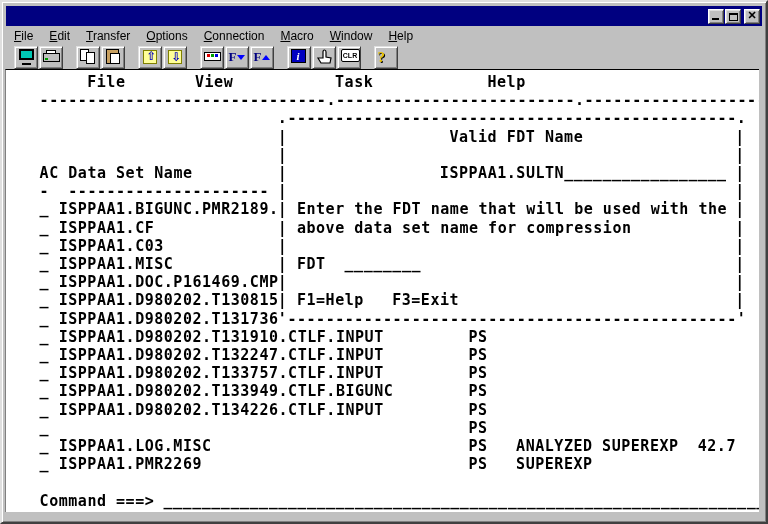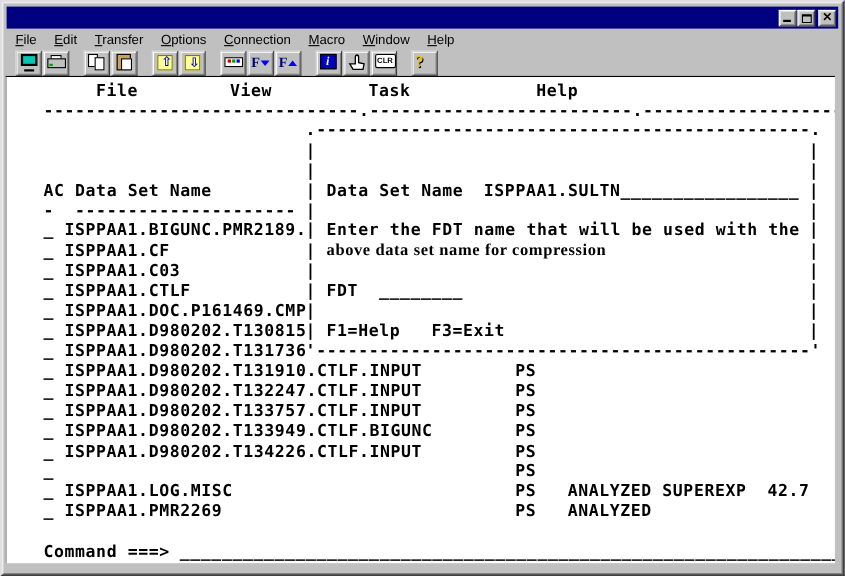--- a/index.html
+++ b/index.html
@@ -204,53 +204,53 @@
       </div>
       <div class="tool-btn group-gap">
         <div class="ic">
           <div class="ic-help">?</div>
         </div>
       </div>
     </div>
 
   <div class="terminal" id="terminal">
       <span class="tseg" style="left: 81.24px; top: 3px;">File</span>
-      <span class="tseg" style="left: 203px; top: 3px;">View</span>
+      <span class="tseg" style="left: 189px; top: 3px;">View</span>
       <span class="tseg" style="left: 329.02px; top: 3px;">Task</span>
       <span class="tseg" style="left: 481.5px; top: 3px;">Help</span>
       <span class="tseg" style="left: 33.59px; top: 21.2px;">------------------------------.-------------------------.-------------------</span>
       <span class="tseg" style="left: 271.84px; top: 39.4px;">.-----------------------------------------------.</span>
       <span class="tseg" style="left: 271.84px; top: 57.6px;">|</span>
+      <span class="tseg" style="left: 443.38px; top: 57.6px;">Valid FDT Name</span>
       <span class="tseg" style="left: 729.28px; top: 57.6px;">|</span>
       <span class="tseg" style="left: 271.84px; top: 75.8px;">|</span>
       <span class="tseg" style="left: 729.28px; top: 75.8px;">|</span>
       <span class="tseg" style="left: 33.59px; top: 94px;">AC Data Set Name</span>
       <span class="tseg" style="left: 271.84px; top: 94px;">|</span>
-      <span class="tseg" style="left: 290.9px; top: 94px;">Data Set Name</span>
       <span class="tseg" style="left: 433.85px; top: 94px;">ISPPAA1.SULTN_________________</span>
       <span class="tseg" style="left: 729.28px; top: 94px;">|</span>
       <span class="tseg" style="left: 33.59px; top: 112.2px;">-  ---------------------</span>
       <span class="tseg" style="left: 271.84px; top: 112.2px;">|</span>
       <span class="tseg" style="left: 729.28px; top: 112.2px;">|</span>
       <span class="tseg" style="left: 33.59px; top: 130.4px;">_</span>
       <span class="tseg" style="left: 52.65px; top: 130.4px; text-align: center;">ISPPAA1.BIGUNC.PMR2189.</span>
       <span class="tseg" style="left: 271.84px; top: 130.4px;">|</span>
       <span class="tseg" style="left: 290.9px; top: 130.4px;">Enter the FDT name that will be used with the</span>
       <span class="tseg" style="left: 729.28px; top: 130.4px;">|</span>
       <span class="tseg" style="left: 33.59px; top: 148.6px;">_</span>
       <span class="tseg" style="left: 52.65px; top: 148.6px;">ISPPAA1.CF</span>
       <span class="tseg" style="left: 271.84px; top: 148.6px;">|</span>
-      <span class="tseg" style="left: 290.9px; top: 148.6px; font-family: Liberation Serif, serif;">above data set name for compression</span>
+      <span class="tseg" style="left: 290.9px; top: 148.6px;">above data set name for compression</span>
       <span class="tseg" style="left: 729.28px; top: 148.6px;">|</span>
       <span class="tseg" style="left: 33.59px; top: 166.8px;">_</span>
       <span class="tseg" style="left: 52.65px; top: 166.8px;">ISPPAA1.C03</span>
       <span class="tseg" style="left: 271.84px; top: 166.8px;">|</span>
       <span class="tseg" style="left: 729.28px; top: 166.8px;">|</span>
       <span class="tseg" style="left: 33.59px; top: 185px;">_</span>
-      <span class="tseg" style="left: 52.65px; top: 185px;">ISPPAA1.CTLF</span>
+      <span class="tseg" style="left: 52.65px; top: 185px;">ISPPAA1.MISC</span>
       <span class="tseg" style="left: 271.84px; top: 185px;">|</span>
       <span class="tseg" style="left: 290.9px; top: 185px;">FDT</span>
       <span class="tseg" style="left: 338.55px; top: 185px;">________</span>
       <span class="tseg" style="left: 729.28px; top: 185px;">|</span>
       <span class="tseg" style="left: 33.59px; top: 203.2px;">_</span>
       <span class="tseg" style="left: 52.65px; top: 203.2px;">ISPPAA1.DOC.P161469.CMP</span>
       <span class="tseg" style="left: 271.84px; top: 203.2px;">|</span>
       <span class="tseg" style="left: 729.28px; top: 203.2px;">|</span>
       <span class="tseg" style="left: 33.59px; top: 221.4px;">_</span>
       <span class="tseg" style="left: 52.65px; top: 221.4px;">ISPPAA1.D980202.T130815</span>
@@ -278,18 +278,18 @@
       <span class="tseg" style="left: 462.44px; top: 330.6px;">PS</span>
       <span class="tseg" style="left: 33.59px; top: 348.8px;">_</span>
       <span class="tseg" style="left: 462.44px; top: 348.8px;">PS</span>
       <span class="tseg" style="left: 33.59px; top: 367px;">_</span>
       <span class="tseg" style="left: 52.65px; top: 367px;">ISPPAA1.LOG.MISC</span>
       <span class="tseg" style="left: 462.44px; top: 367px;">PS</span>
       <span class="tseg" style="left: 510.09px; top: 367px;">ANALYZED SUPEREXP  42.7</span>
       <span class="tseg" style="left: 33.59px; top: 385.2px;">_</span>
       <span class="tseg" style="left: 52.65px; top: 385.2px;">ISPPAA1.PMR2269</span>
       <span class="tseg" style="left: 462.44px; top: 385.2px;">PS</span>
-      <span class="tseg" style="left: 510.09px; top: 385.2px;">ANALYZED</span>
+      <span class="tseg" style="left: 510.09px; top: 385.2px;">SUPEREXP</span>
       <span class="tseg" style="left: 33.59px; top: 421.6px;">Command ===&gt;</span>
       <span class="tseg" style="left: 157.48px; top: 421.6px;">_______________________________________________________________</span>
     </div>
 
 </div>
 
 </body></html>

